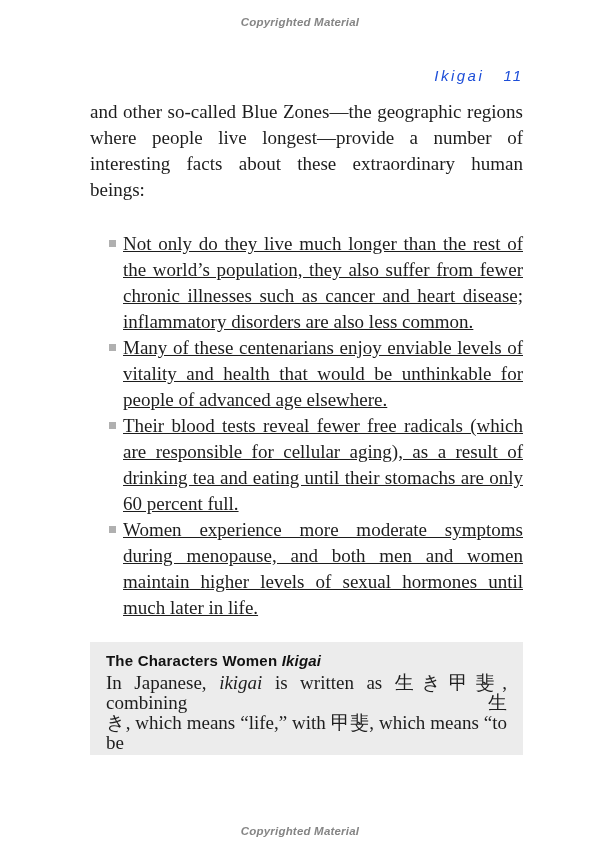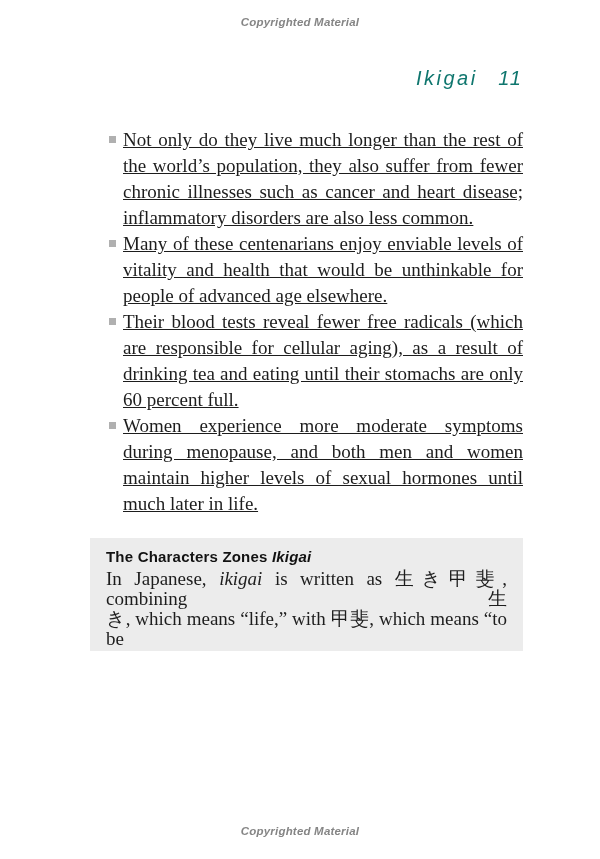--- a/index.html
+++ b/index.html
@@ -33,22 +33,22 @@
   }
   .copyright-top { top: 16px; }
   .copyright-bottom { top: 825px; }
 
   .running-header {
     position: absolute;
     top: 67px;
     right: 77px;
     font-family: "Liberation Sans", sans-serif;
     font-style: italic;
-    font-size: 20px;
-    color: #0f766e;
+    font-size: 15px;
+    color: #1d4ed8;
   }
   .running-header .book-title { letter-spacing: 2.5px; }
   .running-header .page-number { margin-left: 15px; letter-spacing: 2px; }
 
   .text-block {
     position: absolute;
     left: 90px;
     top: 99px;
     width: 433px;
     color: var(--text, #1d1d1d);
@@ -113,20 +113,21 @@
 
   <div class="copyright copyright-top">Copyrighted Material</div>
 
   <div class="running-header">
     <span class="book-title">Ikigai</span>
     <span class="page-number">11</span>
   </div>
 
   <main class="text-block">
 
+    <p class="intro">and other so-called Blue Zones—the geographic regions where people live longest—provide a number of interesting facts about these extraordinary human beings:</p>
 
     <ul class="facts">
       <li class="fact">
         <span class="bullet-sq"></span>
         <span class="fact-text">Not only do they live much longer than the rest of the world’s population, they also suffer from fewer chronic illnesses such as cancer and heart disease; inflammatory disorders are also less common.</span>
       </li>
       <li class="fact">
         <span class="bullet-sq"></span>
         <span class="fact-text">Many of these centenarians enjoy enviable levels of vitality and health that would be unthinkable for people of advanced age elsewhere.</span>
       </li>
@@ -134,21 +135,21 @@
         <span class="bullet-sq"></span>
         <span class="fact-text">Their blood tests reveal fewer free radicals (which are responsible for cellular aging), as a result of drinking tea and eating until their stomachs are only 60 percent full.</span>
       </li>
       <li class="fact">
         <span class="bullet-sq"></span>
         <span class="fact-text">Women experience more moderate symptoms during menopause, and both men and women maintain higher levels of sexual hormones until much later in life.</span>
       </li>
     </ul>
 
     <section class="char-box">
-      <h2 class="box-title"><span>The Characters Zones </span><em>Ikigai</em></h2>
+      <h2 class="box-title"><span>The Characters Women </span><em>Ikigai</em></h2>
       <div class="box-body">
         <div class="box-line"><span>In Japanese, </span><span class="it">ikigai</span><span> is written as 生き甲斐, combining 生</span></div>
         <div class="box-line"><span>き, which means “life,” with 甲斐, which means “to be</span></div>
 
       </div>
     </section>
 
   </main>
 
   <div class="copyright copyright-bottom">Copyrighted Material</div>

